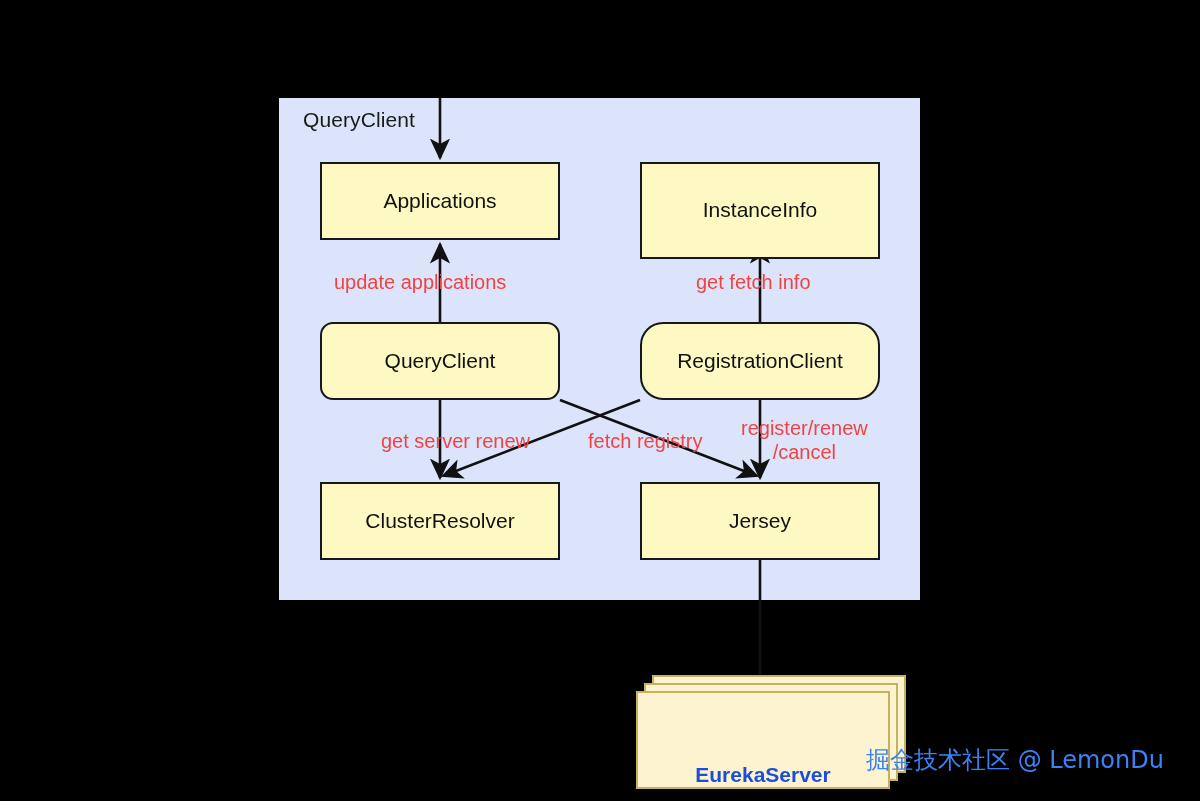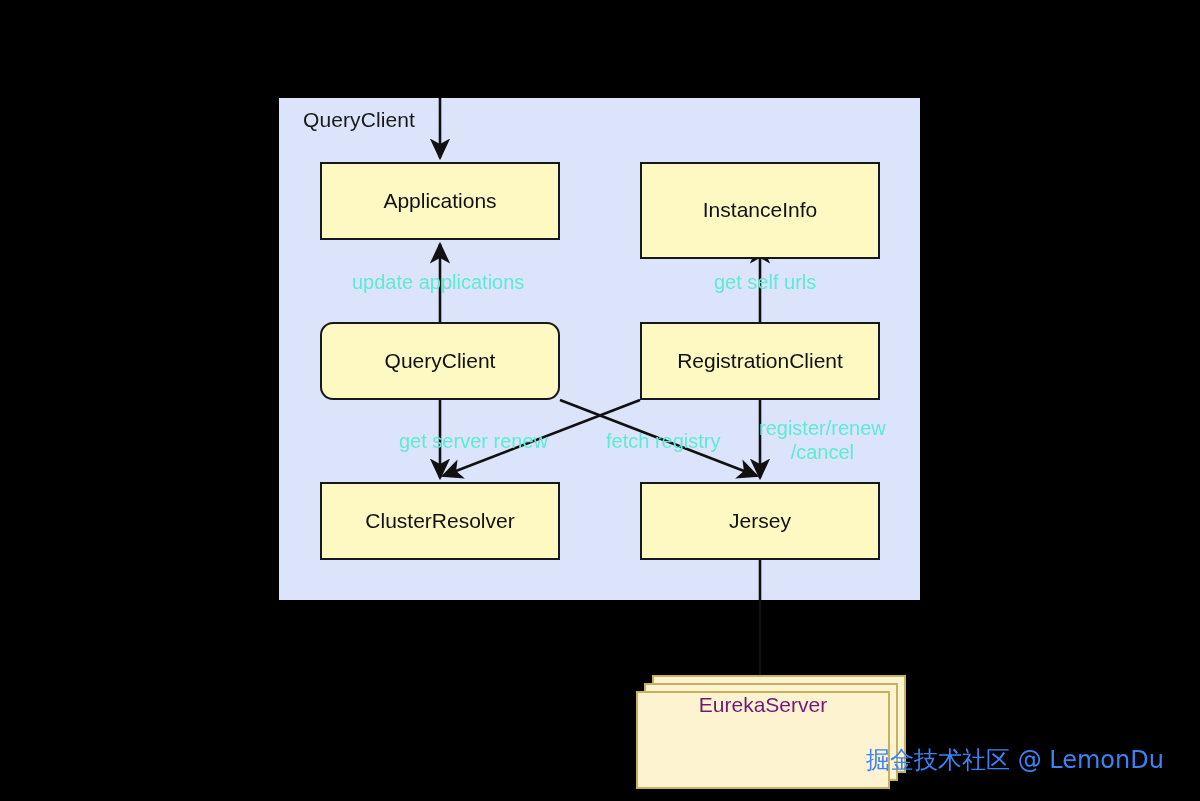--- a/index.html
+++ b/index.html
@@ -54,32 +54,31 @@
     text-align: center;
     font-size: 21px;
     color: #111111;
     line-height: 1.25;
   }
   .node span { display: block; }
 
   #node-applications      { left: 320px; top: 162px; width: 240px; height: 78px; }
   #node-instanceinfo      { left: 640px; top: 162px; width: 240px; height: 97px; }
   #node-queryclient       { left: 320px; top: 322px; width: 240px; height: 78px; border-radius: 13px; }
-  #node-registrationclient{ left: 640px; top: 322px; width: 240px; height: 78px; }
+  #node-registrationclient{ left: 640px; top: 322px; width: 240px; height: 78px; border-radius: 23px; }
   #node-clusterresolver   { left: 320px; top: 482px; width: 240px; height: 78px; }
   #node-jerseyclient      { left: 640px; top: 482px; width: 240px; height: 78px; }
 
   
   .edge-label {
     position: absolute;
     font-size: 20px;
-    color: #5eead4;
+    color: #ef4444;
     white-space: nowrap;
     line-height: 1.22;
-    margin-left: 18px;
   }
   #lbl-update-applications { left: 334px; top: 270px; }
   #lbl-get-self-info       { left: 696px; top: 270px; }
   #lbl-get-server-urls     { left: 381px; top: 429px; }
   #lbl-fetch-registry      { left: 588px; top: 429px; }
   #lbl-register-renew      { left: 741px; top: 416px; text-align: center; }
 
   
   .server-stack {
     position: absolute;
@@ -90,22 +89,22 @@
     position: absolute;
     width: 254px;
     height: 98px;
     background: #fdf3d0;
     border: 2px solid #c5b25e;
     box-sizing: border-box;
   }
   #server-sheet-back  { left: 16px; top: 0px; }
   #server-sheet-mid   { left: 8px;  top: 8px; }
   #server-sheet-front { left: 0px;  top: 16px;
-    display: flex; align-items: flex-start; justify-content: center;
-    font-size: 21px; color: #701a75; }
+    display: flex; align-items: flex-end; justify-content: center;
+    font-size: 21px; color: #1d4ed8; font-weight: bold; }
 
   
   .watermark {
     position: absolute;
     left: 866px;
     top: 744px;
     font-size: 24px;
     color: #3b82f6;
     white-space: nowrap;
     font-family: "DejaVu Sans", sans-serif;
@@ -188,21 +187,21 @@
   </div>
 
   <div class="node" id="node-jerseyclient">
     <div>
       <span>Jersey</span>
     </div>
   </div>
 
   <div class="edge-label" id="lbl-update-applications">update applications</div>
 
-  <div class="edge-label" id="lbl-get-self-info">get self urls</div>
+  <div class="edge-label" id="lbl-get-self-info">get fetch info</div>
 
   <div class="edge-label" id="lbl-get-server-urls">get server renew</div>
 
   <div class="edge-label" id="lbl-fetch-registry">fetch registry</div>
 
   <div class="edge-label" id="lbl-register-renew">
     <span>register/renew</span><br>
     <span>/cancel</span>
   </div>
 

